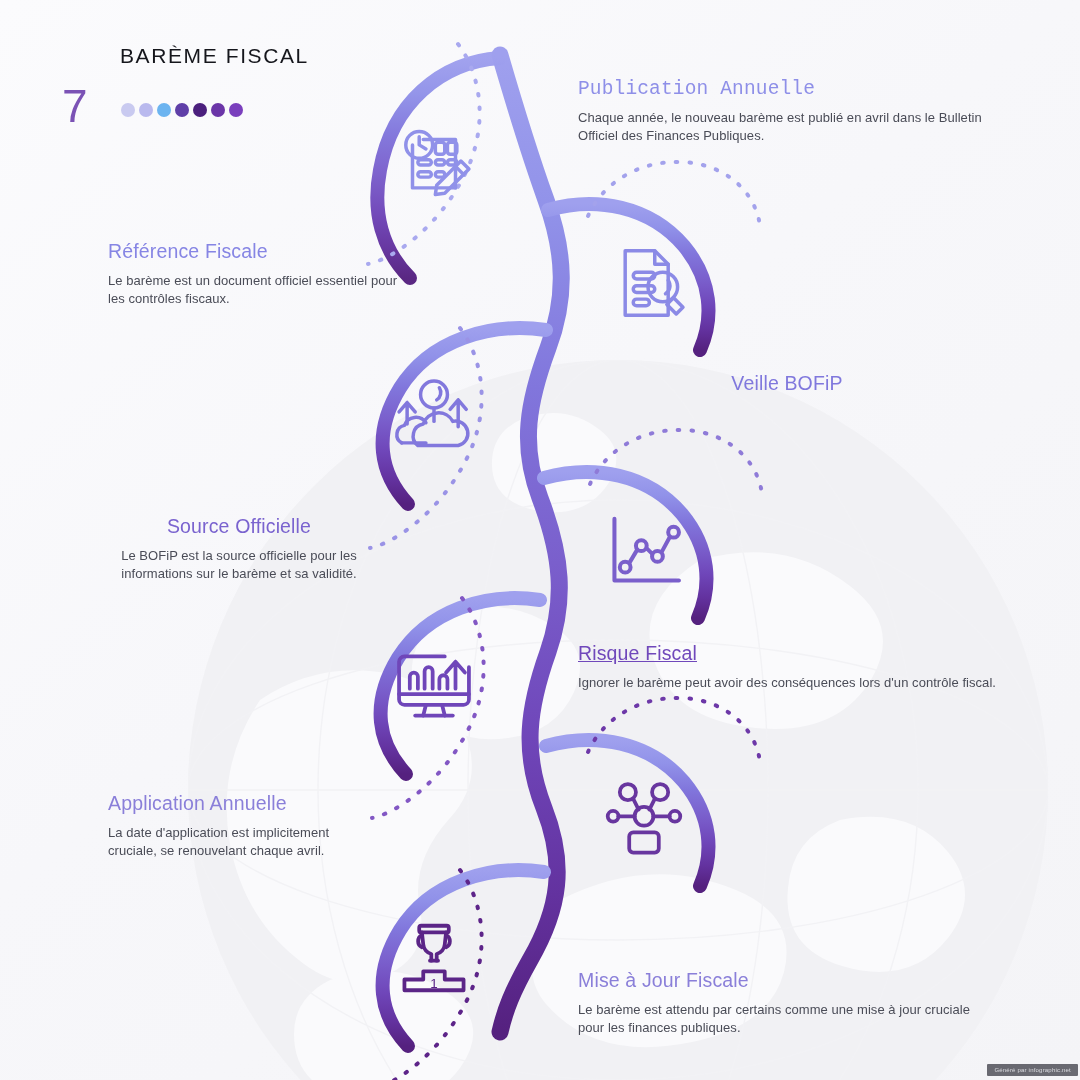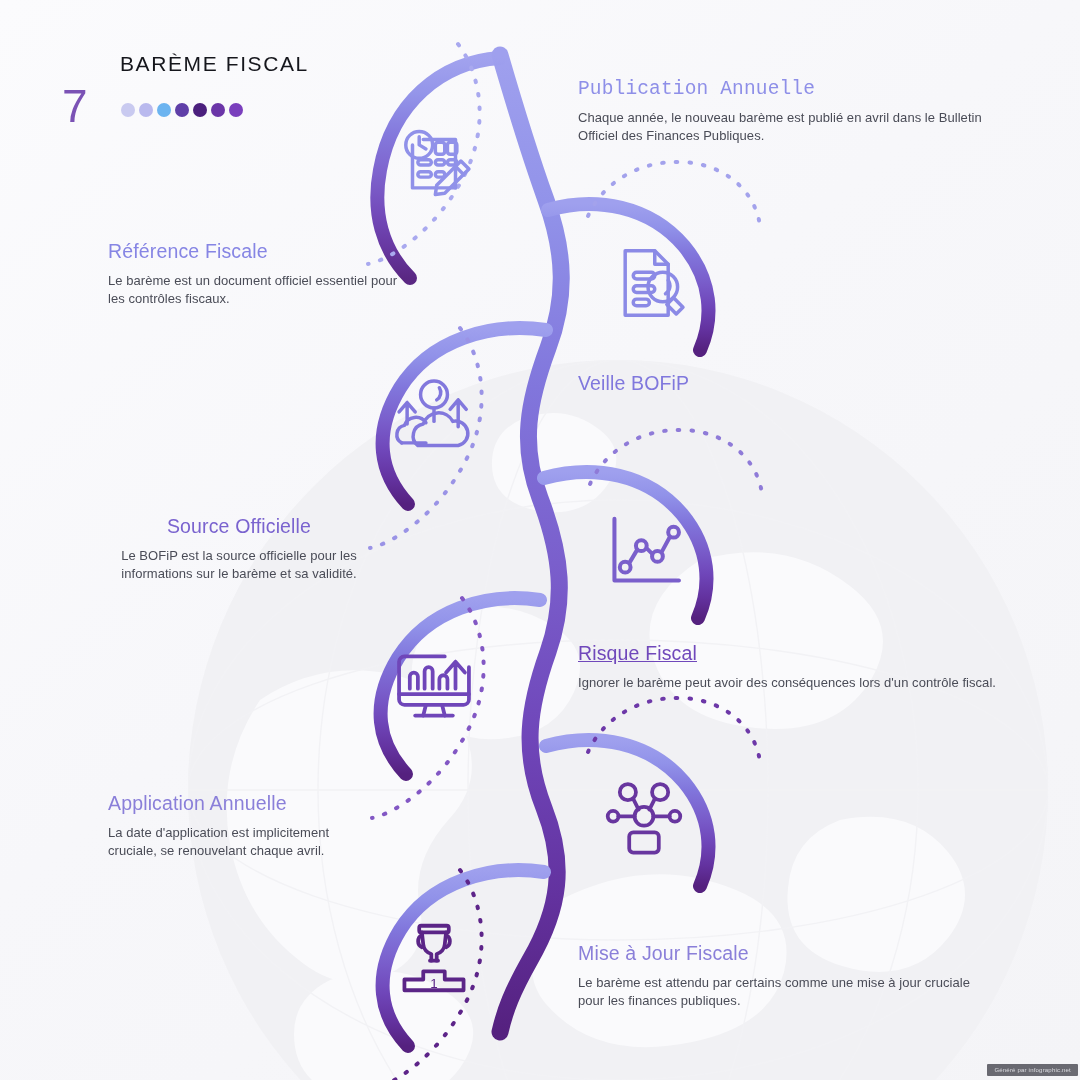--- a/index.html
+++ b/index.html
@@ -21,21 +21,21 @@
     position: absolute;
     left: 0; top: 0;
     width: 1080px; height: 1080px;
     pointer-events: none;
   }
 
   
   .header-title {
     position: absolute;
     left: 120px;
-    top: 52px;
+    top: 44px;
     font-size: 21px;
     letter-spacing: 1.6px;
     color: #15161c;
     font-weight: 400;
   }
   .big-number {
     position: absolute;
     left: 62px;
     top: 83px;
     font-size: 46px;
@@ -336,38 +336,38 @@
     <p class="b-title" style="color:#8e8fe8;font-family:Liberation Mono, monospace;">Publication Annuelle</p>
     <p class="b-body">Chaque année, le nouveau barème est publié en avril dans le Bulletin Officiel des Finances Publiques.</p>
   </div>
 
   <div class="block block-left" style="left:108px; top:240px; width:300px;">
     <p class="b-title" style="color:#8685e4;">Référence Fiscale</p>
     <p class="b-body">Le barème est un document officiel essentiel pour les contrôles fiscaux.</p>
   </div>
 
   <div class="block block-right" style="left:578px; top:372px; width:418px;">
-    <p class="b-title" style="color:#8078dd;">Veille BOFiP</p>
+    <p class="b-title" style="color:#8078dd;text-align:center;">Veille BOFiP</p>
   </div>
 
   <div class="block block-left" style="left:108px; top:515px; width:262px;text-align:center;">
     <p class="b-title" style="color:#7a63cf;">Source Officielle</p>
     <p class="b-body">Le BOFiP est la source officielle pour les informations sur le barème et sa validité.</p>
   </div>
 
   <div class="block block-right" style="left:578px; top:642px; width:418px;">
     <p class="b-title" style="color:#7048bb;text-decoration:underline;">Risque Fiscal</p>
     <p class="b-body">Ignorer le barème peut avoir des conséquences lors d'un contrôle fiscal.</p>
   </div>
 
   <div class="block block-left" style="left:108px; top:792px; width:262px;">
     <p class="b-title" style="color:#8a7fd9;">Application Annuelle</p>
     <p class="b-body">La date d'application est implicitement cruciale, se renouvelant chaque avril.</p>
   </div>
 
   <div class="block block-right" style="left:578px; top:942px; width:418px;">
-    <p class="b-title" style="color:#8a7fd9;">Mise à Jour Fiscale</p>
+    <p class="b-title" style="color:#8a7fd9;margin-top:27px;">Mise à Jour Fiscale</p>
     <p class="b-body">Le barème est attendu par certains comme une mise à jour cruciale pour les finances publiques.</p>
   </div>
 
   <div class="watermark">Généré par infographic.net</div>
 
 </div>
 
 </body></html>

